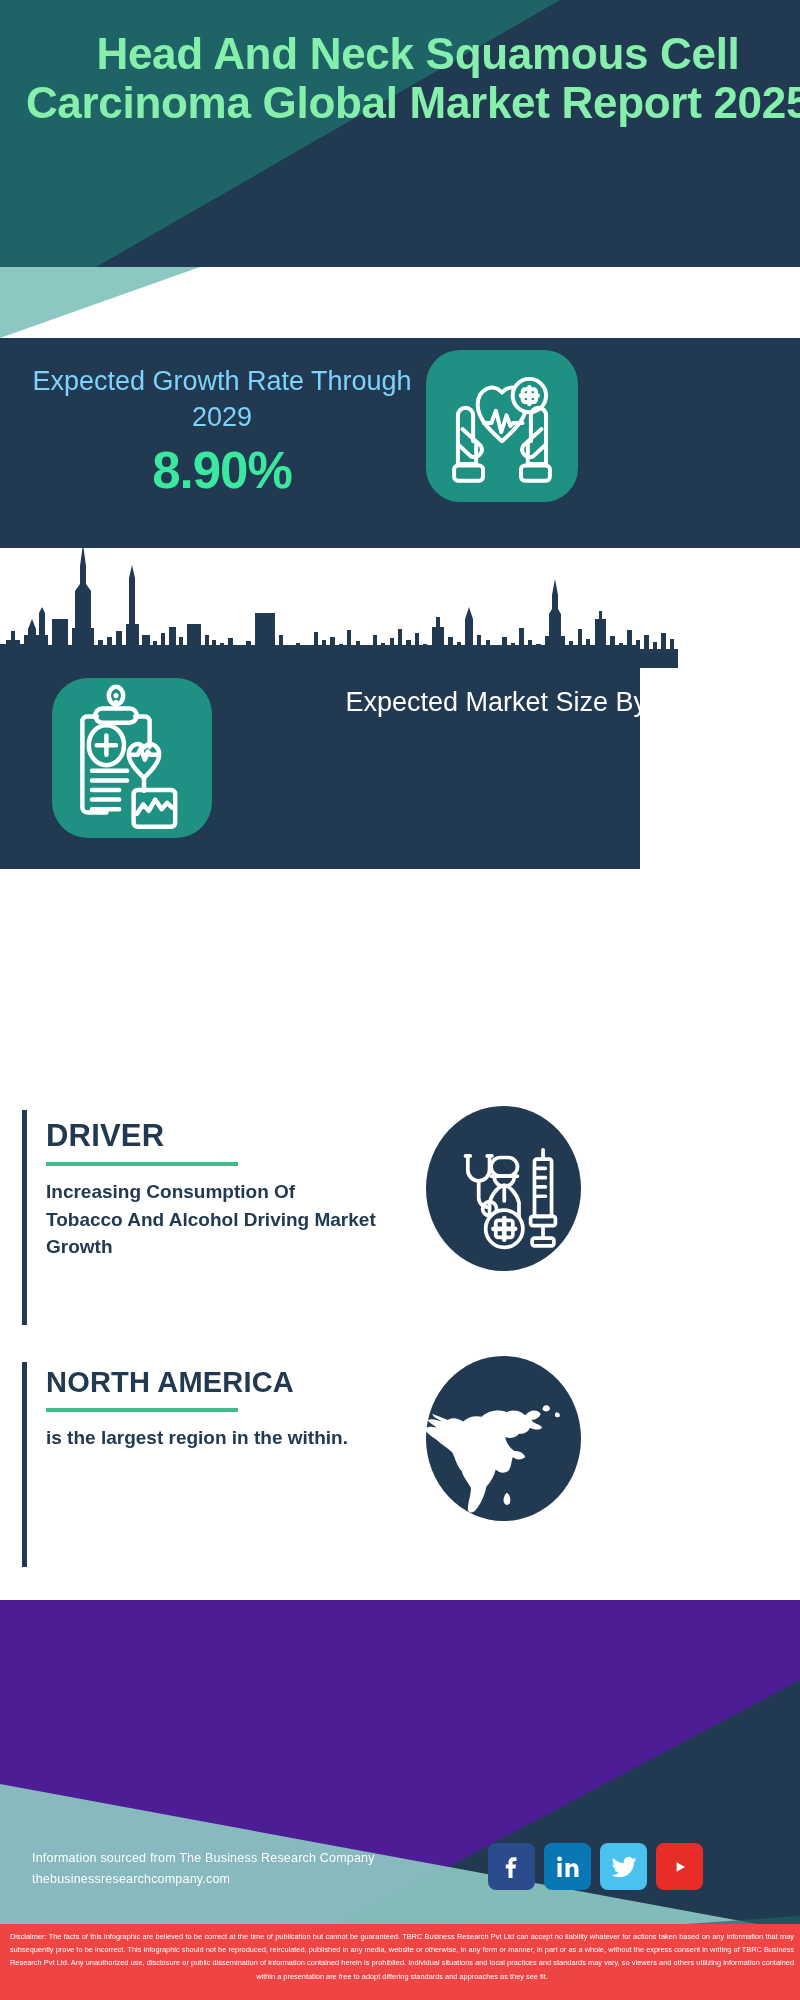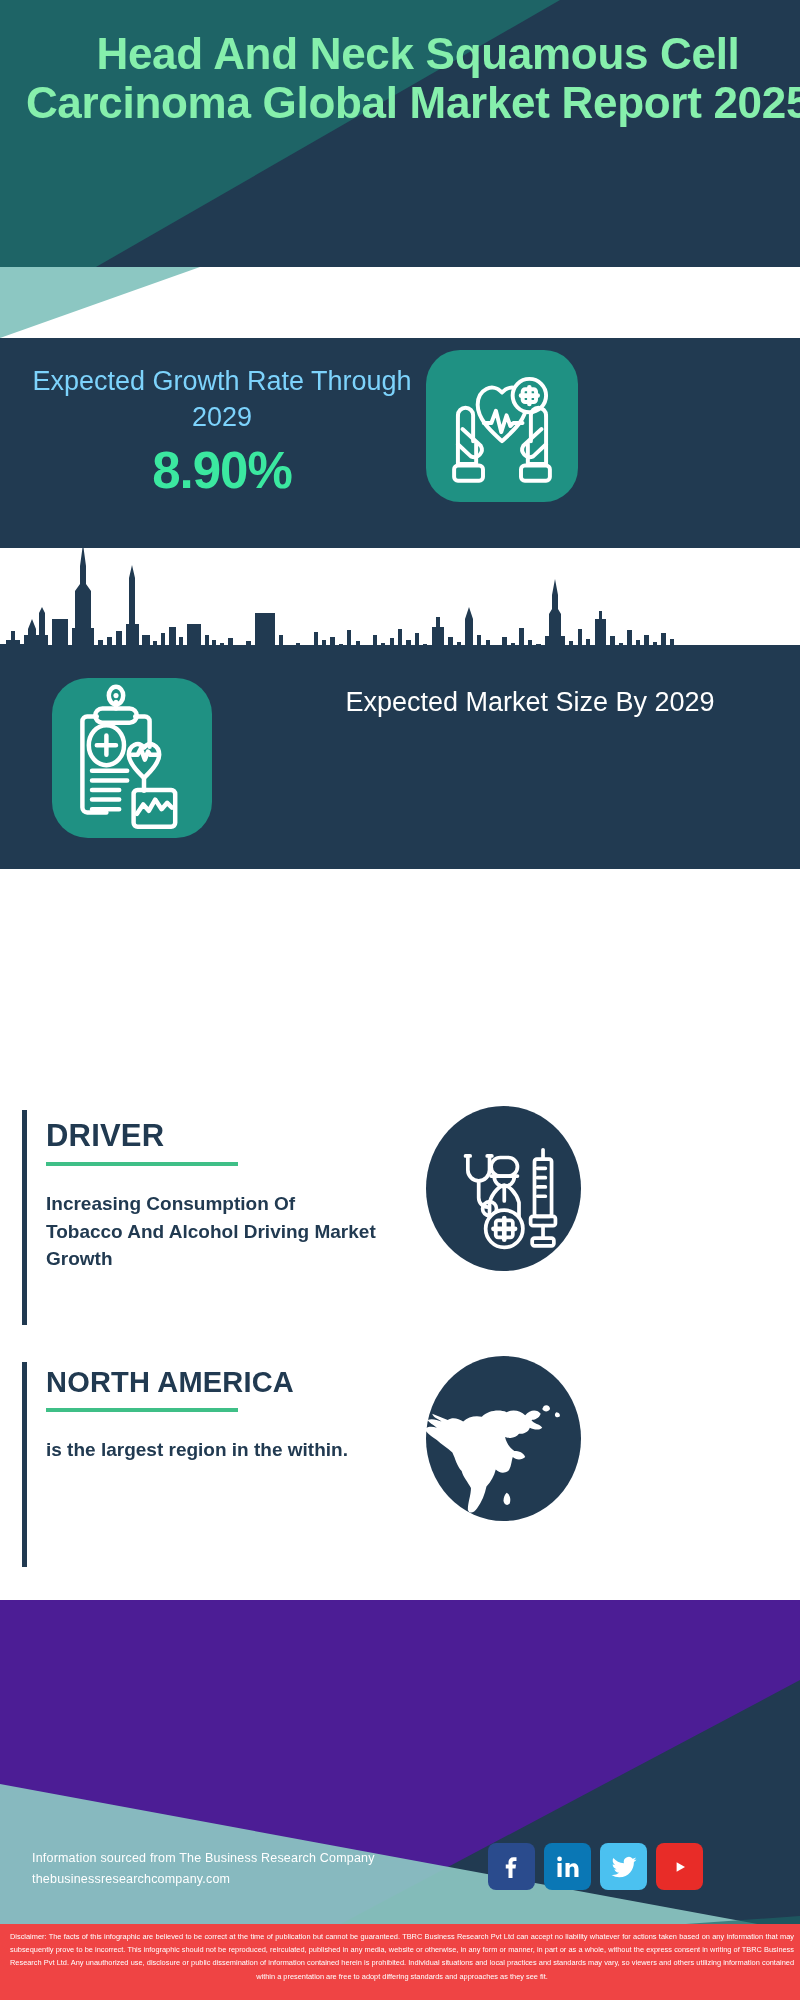--- a/index.html
+++ b/index.html
@@ -91,21 +91,21 @@
     position: absolute; left: 0; top: 548px;
     width: 800px; height: 120px;
     background: #ffffff;
     overflow: hidden;
   }
   .skyline-band svg { display: block; }
 
   
   .panel-size {
     position: absolute; left: 0; top: 645px;
-    width: 800px; height: 224px;
+    width: 640px; height: 224px;
     background: #213A51;
   }
   .size-label {
     position: absolute; left: 300px; top: 40px;
     width: 460px;
     text-align: center;
     color: #ffffff;
     font-size: 27px;
     line-height: 1.33;
   }
@@ -148,21 +148,20 @@
     position: absolute; left: 24px;
     height: 4px;
     background: #3FBF87;
   }
   .card-body {
     position: absolute; left: 24px;
     color: #213A51;
     font-size: 19px;
     font-weight: bold;
     line-height: 1.45;
-    margin-top: 12px;
   }
   .card-badge {
     position: absolute;
     border-radius: 50%;
     background: #213A51;
   }
 
   #card-driver { top: 1110px; height: 215px; }
   #card-driver .card-rule { height: 215px; }
   #card-driver .card-title { top: 8px; font-size: 31px; }

